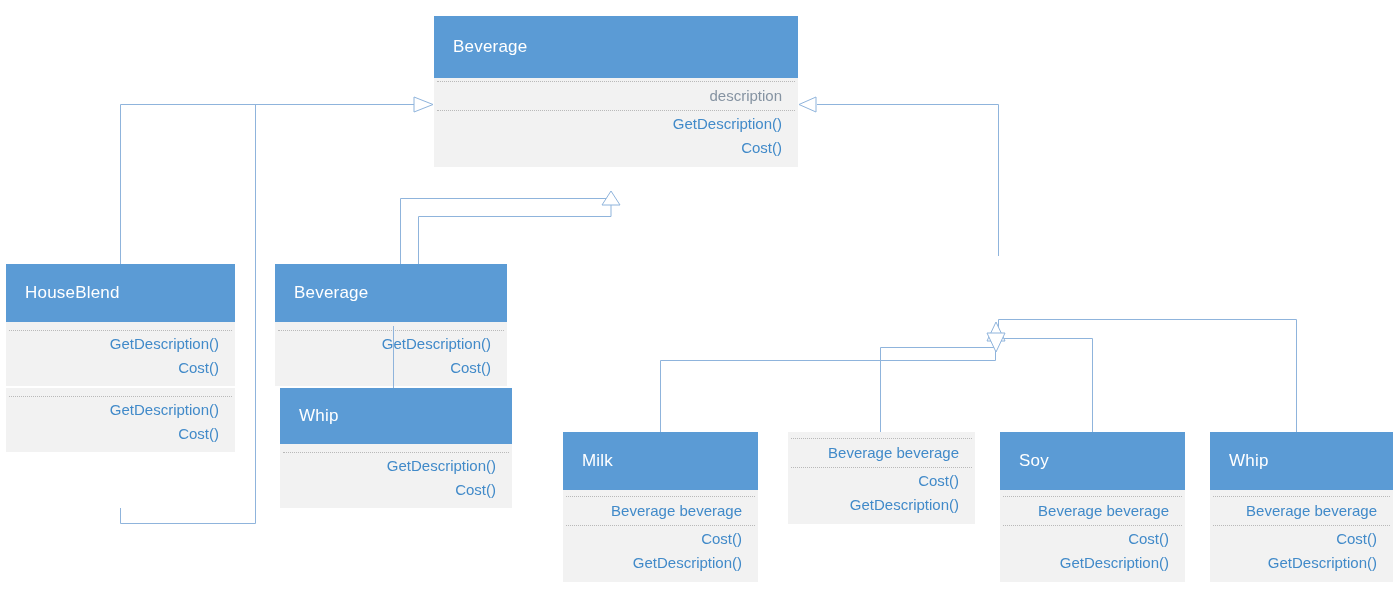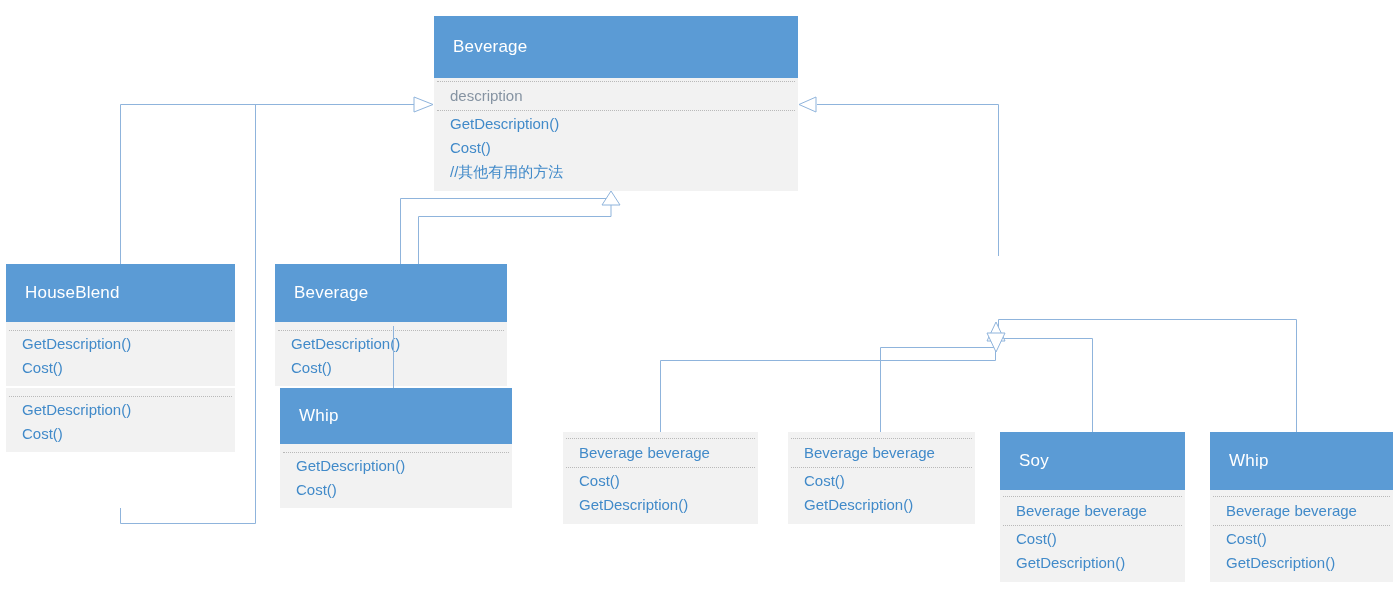--- a/index.html
+++ b/index.html
@@ -21,21 +21,21 @@
   .uml .body{
     background:var(--body_bg,#F2F2F2);
     padding:6px 0 6px;
   }
   .uml .body.pad8{padding-top:8px;padding-bottom:5px;}
   .sec{border-top:1px dotted var(--separator,#B9B9B9);margin:0 3px;padding:1px 0;}
   .sec.empty{height:7px;padding:0;}
   .row{
     line-height:24px;padding:0 13px;
     color:var(--method_text,#418AC9);
-    font-size:15px;white-space:nowrap;overflow:hidden;
+    font-size:15px;white-space:nowrap;overflow:hidden;text-align:right;
   }
   .row.attr{line-height:26px;}
   .row.muted{color:var(--muted_attr_text,#8593A2);}
   svg.connectors{
     position:absolute;left:0;top:0;z-index:2;pointer-events:none;
   }
   svg.connectors path{fill:none;stroke:var(--connector,#8FB4DC);stroke-width:1;}
   svg.connectors polygon{fill:#ffffff;stroke:var(--connector,#8FB4DC);stroke-width:1;}
 </style>
 </head>
@@ -45,21 +45,20 @@
 
   <div class="uml" style="left:434px;top:16px;width:364px">
     <div class="hdr" style="height:62px">Beverage</div>
     <div class="body" style="padding-top:3px">
       <div class="sec">
         <div class="row attr muted">description</div>
       </div>
       <div class="sec">
         <div class="row">GetDescription()</div>
         <div class="row">Cost()</div>
-        <div class="row">//其他有用的方法</div>
       </div>
     </div>
   </div>
 
   <div class="uml" style="left:6px;top:264px;width:229px">
     <div class="hdr" style="height:58px">HouseBlend</div>
     <div class="body pad8">
       <div class="sec">
         <div class="row">GetDescription()</div>
         <div class="row">Cost()</div>
@@ -91,20 +90,21 @@
     <div class="body pad8">
       <div class="sec">
         <div class="row">GetDescription()</div>
         <div class="row">Cost()</div>
       </div>
     </div>
   </div>
 
 
   <div class="uml" style="left:563px;top:432px;width:195px">
+    <div class="hdr" style="height:58px">Milk</div>
     <div class="body">
       <div class="sec">
         <div class="row attr">Beverage beverage</div>
       </div>
       <div class="sec">
         <div class="row">Cost()</div>
         <div class="row">GetDescription()</div>
       </div>
     </div>
   </div>

